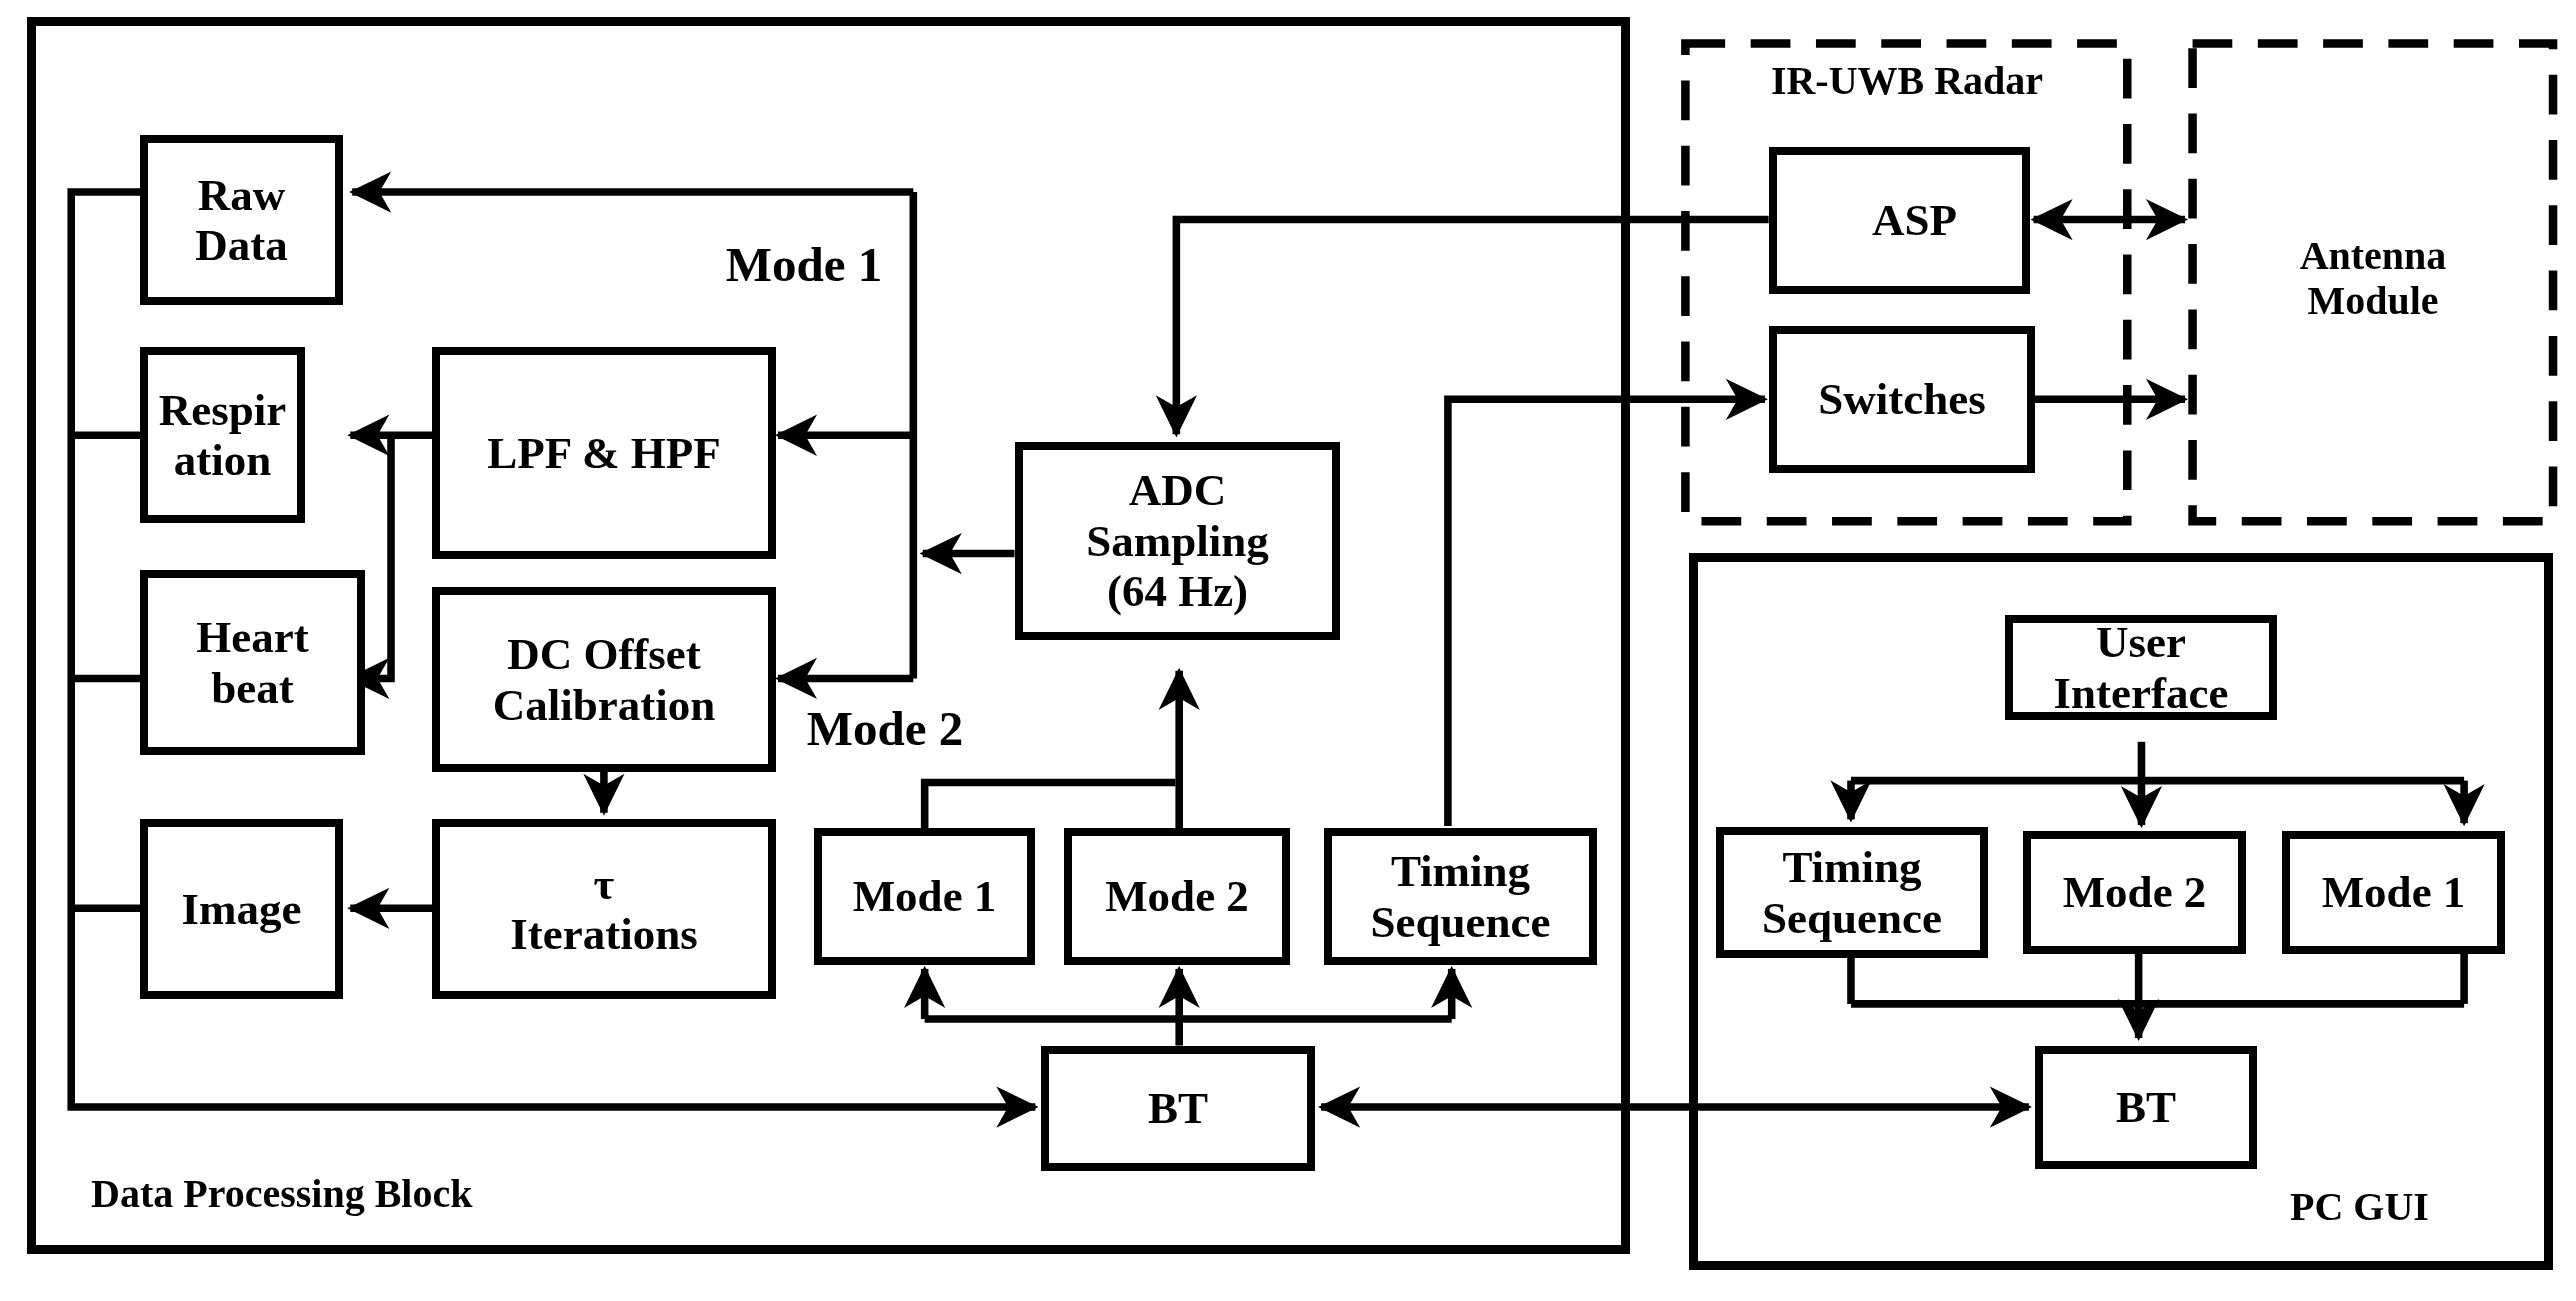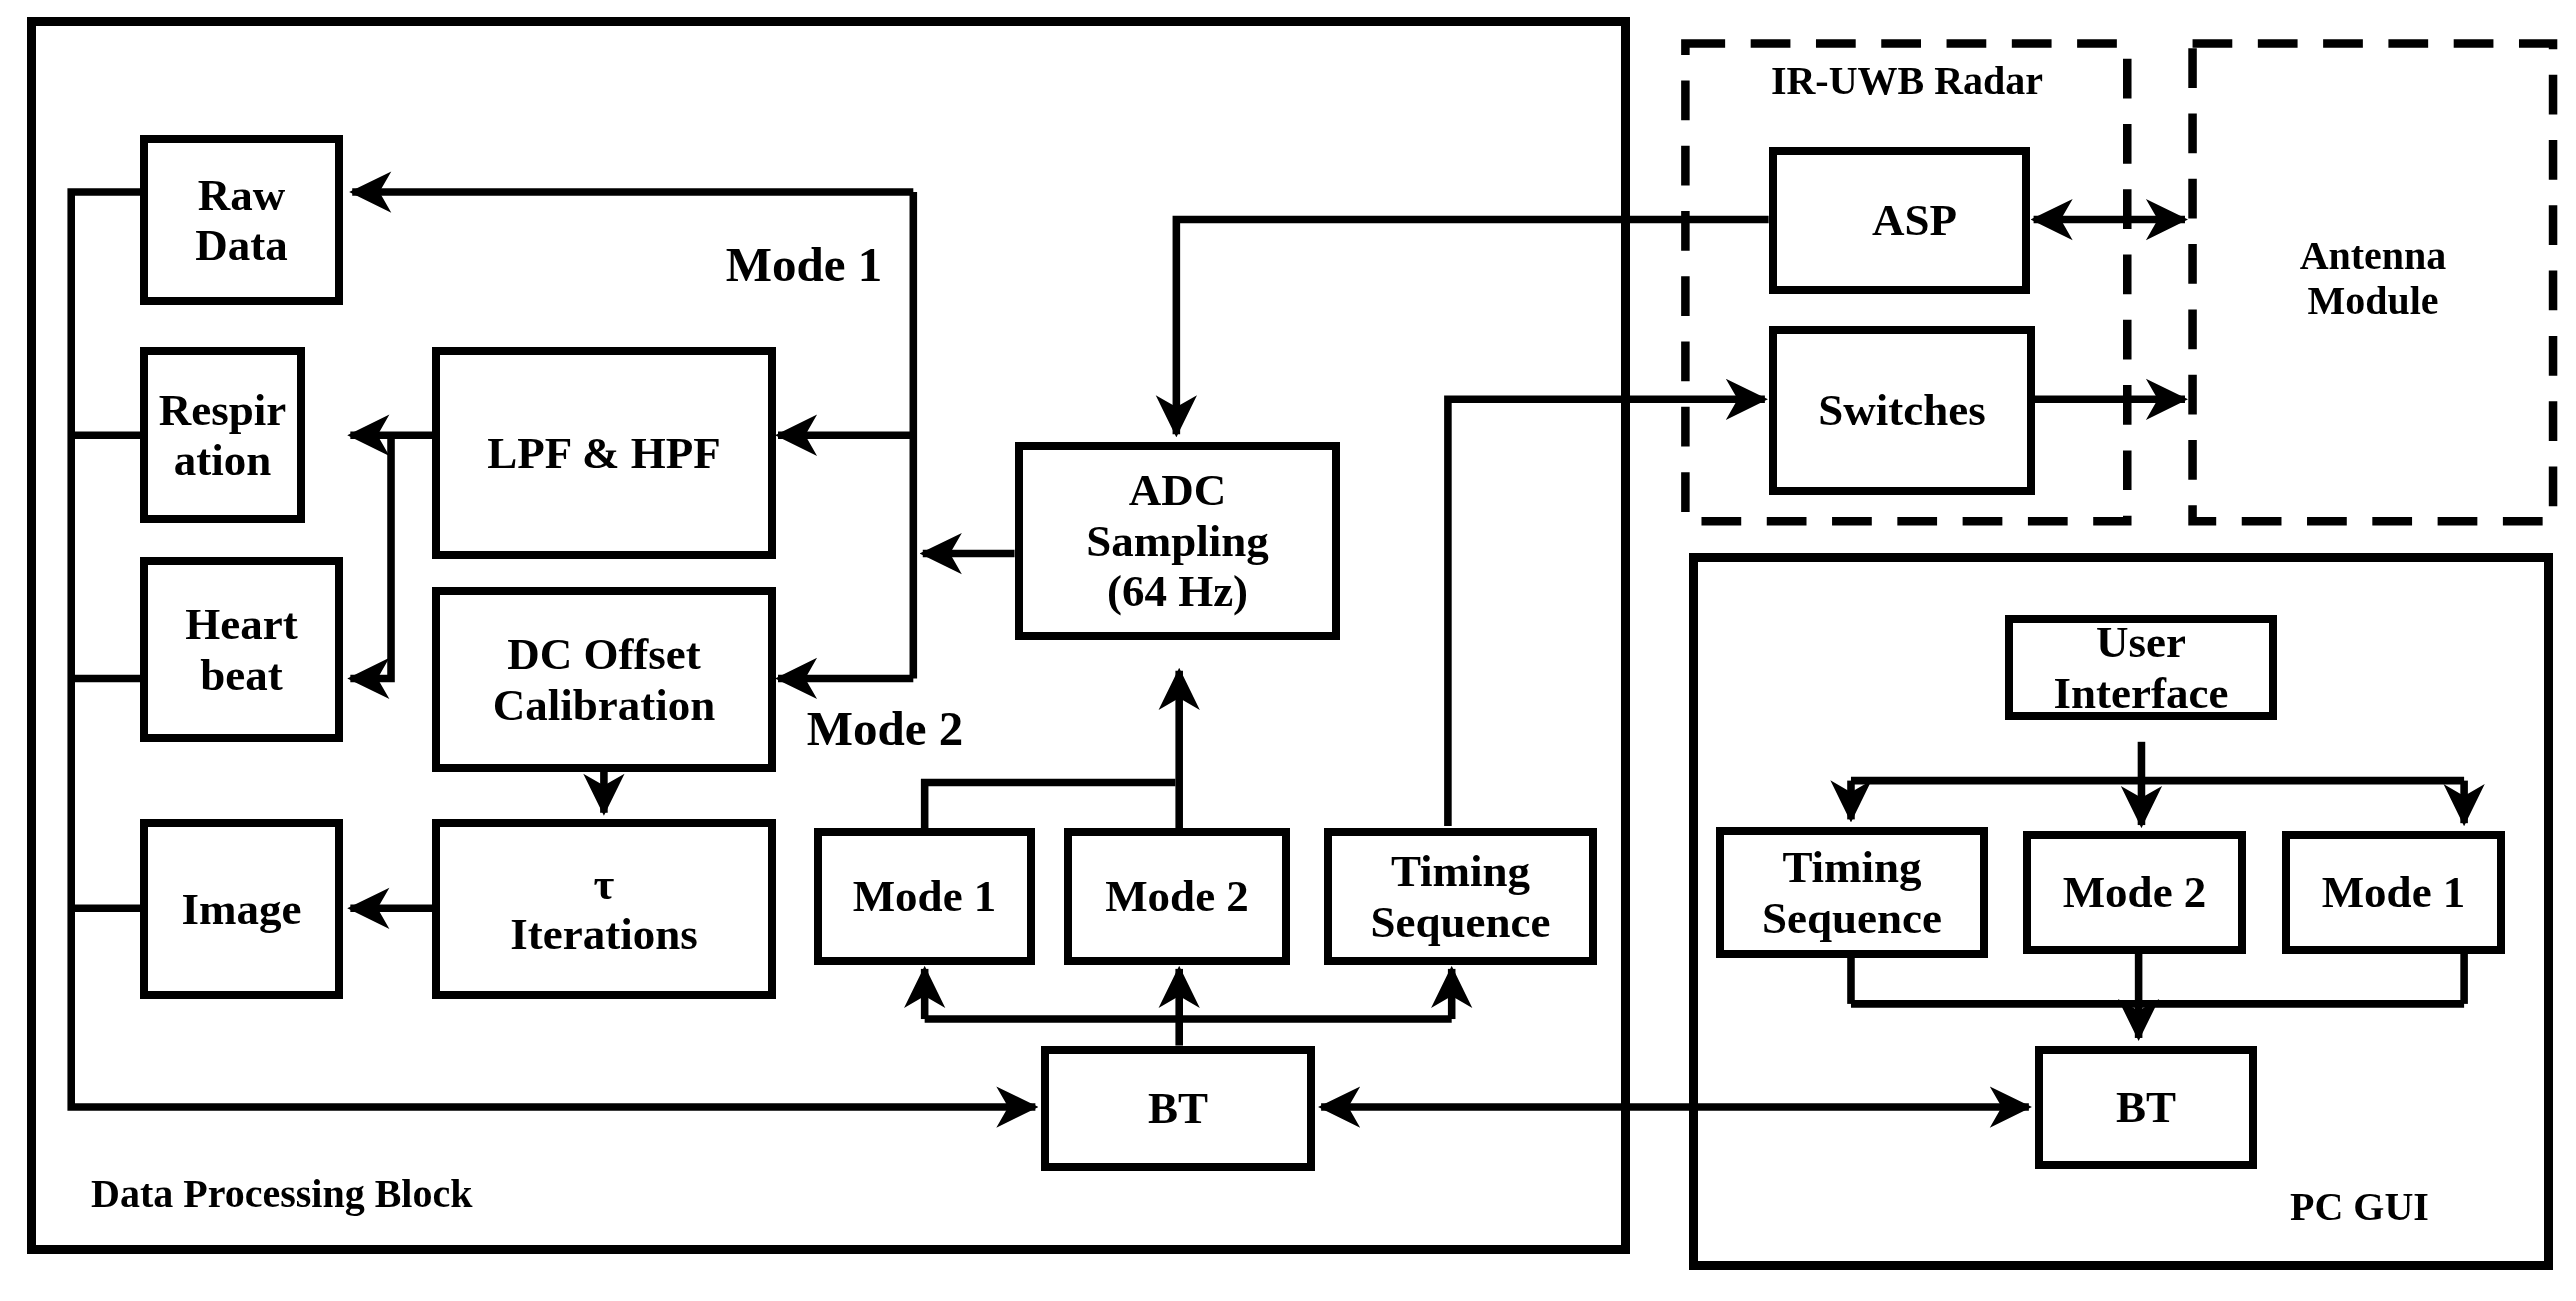--- a/index.html
+++ b/index.html
@@ -118,21 +118,21 @@
   <div class="title-label" style="left:2290px;top:1185px;">PC GUI</div>
 
   <div class="title-label" style="left:1682px;top:59px;width:450px;text-align:center;">IR-UWB Radar</div>
   <div class="title-label center-flex" style="left:2189px;top:40px;width:368px;height:478px;">Antenna
 Module</div>
 
   <div class="node" style="left:140px;top:107px;width:203px;height:170px;margin-top:28px;">Raw
 Data</div>
   <div class="node" style="left:140px;top:347px;width:165px;height:176px;">Respir
 ation</div>
-  <div class="node" style="left:140px;top:557px;width:203px;height:185px;">Heart
+  <div class="node" style="left:140px;top:570px;width:225px;height:185px;">Heart
 beat</div>
   <div class="node" style="left:140px;top:819px;width:203px;height:180px;">Image</div>
 
   <div class="node" style="left:432px;top:347px;width:344px;height:212px;">LPF &amp; HPF</div>
   <div class="node" style="left:432px;top:587px;width:344px;height:185px;">DC Offset
 Calibration</div>
   <div class="node" style="left:432px;top:819px;width:344px;height:180px;">τ
 Iterations</div>
 
   <div class="node" style="left:1015px;top:442px;width:325px;height:198px;">ADC
@@ -143,21 +143,21 @@
   <div class="node" style="left:1064px;top:828px;width:226px;height:137px;">Mode 2</div>
   <div class="node" style="left:1324px;top:828px;width:273px;height:137px;">Timing
 Sequence</div>
 
   <div class="node" style="left:1041px;top:1046px;width:274px;height:125px;">BT</div>
 
   <div class="float-label" style="left:702px;top:238px;width:204px;">Mode 1</div>
   <div class="float-label" style="left:776px;top:702px;width:218px;">Mode 2</div>
 
   <div class="node" style="left:1769px;top:147px;width:261px;height:147px;padding-left:30px;">ASP</div>
-  <div class="node" style="left:1769px;top:326px;width:266px;height:169px;">Switches</div>
+  <div class="node" style="left:1769px;top:326px;width:266px;height:147px;">Switches</div>
 
   <div class="node" style="left:2005px;top:615px;width:272px;height:105px;font-family:Liberation Serif, serif;">User
 Interface</div>
   <div class="node" style="left:1716px;top:827px;width:272px;height:131px;">Timing
 Sequence</div>
   <div class="node" style="left:2023px;top:831px;width:223px;height:123px;">Mode 2</div>
   <div class="node" style="left:2282px;top:831px;width:223px;height:123px;">Mode 1</div>
   <div class="node" style="left:2035px;top:1046px;width:222px;height:123px;">BT</div>
 
 </div>

